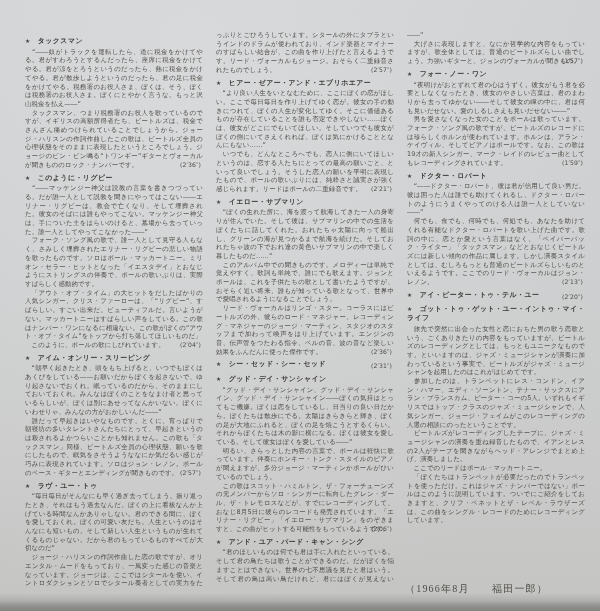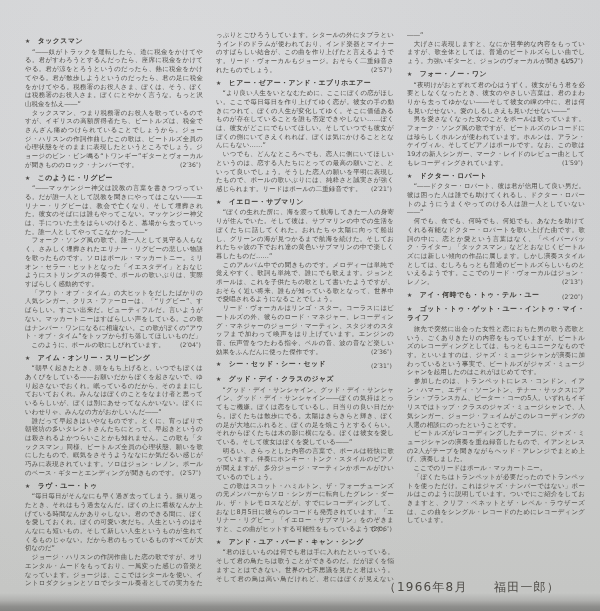--- a/index.html
+++ b/index.html
@@ -27,23 +27,24 @@
     margin:4px 0 2px 0;letter-spacing:0.5px;
   }
   .song-section:first-child .song-title{margin-top:6px;}
   .star{font-size:5.8px;margin-right:7px;color:#454340;}
   .song-body{white-space:pre-line;}
   .song-time{
     text-align:right;font-size:6.1px;margin-top:-8.7px;
     padding-right:2px;color:#4d4b46;
   }
   .credit{
-    position:absolute;right:40px;bottom:15px;
-    font-size:12px;color:#4d4b46;letter-spacing:1.2px;
+    position:absolute;right:52px;bottom:15px;
+    font-size:10px;color:#4d4b46;letter-spacing:1.2px;
     filter:blur(0.2px);
+    font-family:Liberation Serif, serif;
   }
   .bottom-edge{
     position:absolute;left:0;bottom:0;width:600px;height:18px;
     background:linear-gradient(180deg,
       rgba(141,141,139,0) 0%,
       rgba(152,152,150,0.45) 40%,
       rgba(133,133,131,0.85) 75%,
       #848482 100%);
   }
 </style>
@@ -112,21 +113,21 @@
 
   <section class="song-section">
     <div class="song-title">
       <span class="star">★</span><span class="title-text">シー・セッド・シー・セッド</span>
     </div>
     <div class="song-time">(2′31″)</div>
   </section>
 
   <section class="song-section">
     <div class="song-title">
-      <span class="star">★</span><span class="title-text">グッド・デイ・クラスのジャズ</span>
+      <span class="star">★</span><span class="title-text">グッド・デイ・サンシャイン</span>
     </div>
     <div class="song-body">　“グッド・デイ・サンシャイン、グッド・デイ・サンシャイン、グッド・デイ・サンシャイン――ぼくの気持はとってもご機嫌。ぼくは恋をしているし、日当りの良い日だから。ぼくたちは散歩にでる。太陽はきらきらと輝き、ぼくの足が大地にふれると、ぼくの足を焼こうとするくらい。それからぼくたちは木の影に横になる。ぼくは彼女を愛している。そして彼女はぼくを愛している――”
 　明るい、さらっとした内容の言葉で、ポールは軽快に歌っています。伴奏にホンキー・トンク・スタイルのピアノが聞えますが、多分ジョージ・マーティンかポールがひいているのでしょう。
 　この歌はスコット・ハミルトン、ザ・フォーチューンズの元メンバーからソロ・シンガーに転向したグレン・ダール、ザ・トレモロスなどが、すでにレコーディングして、おなじ8月5日に彼らのレコードも発売されています。「エリナー・リグビー」「イエロー・サブマリン」をのぞきますと、この曲がヒットする可能性をもっているようです。</div>
     <div class="song-time">(2′06″)</div>
   </section>
 
   <section class="song-section">
     <div class="song-title">
       <span class="star">★</span><span class="title-text">アンド・ユア・バード・キャン・シング</span>
@@ -149,21 +150,21 @@
     <div class="song-title">
       <span class="star">★</span><span class="title-text">ドクター・ロバート</span>
     </div>
     <div class="song-body">　“――ドクター・ロバート、彼は君が信用して良い男だ。彼は困った人は誰でも助けてくれるし、ドクター・ロバートのようにうまくやってのける人は誰一人としていない――”
 　何でも、食でも、何時でも、何処でも、あなたを助けてくれる有能なドクター・ロバートを歌い上げた曲です。歌詞の中に、恋とか愛という言葉はなく、「ペイパーバック・ライター」「タックスマン」などとおなじくビートルズには新しい傾向の作品に属します。しかし演奏スタイルとしては、むしろもっとも普通のビートルズらしいものといえるようです。ここでのリード・ヴォーカルはジョン・レノン。</div>
     <div class="song-time">(2′13″)</div>
   </section>
 
   <section class="song-section">
     <div class="song-title">
-      <span class="star">★</span><span class="title-text">アイ・何時でも・トゥ・テル・ユー</span>
+      <span class="star">★</span><span class="title-text">アイ・ピーター・トゥ・テル・ユー</span>
     </div>
     <div class="song-time">(2′20″)</div>
   </section>
 
   <section class="song-section">
     <div class="song-title">
       <span class="star">★</span><span class="title-text">ゴット・トゥ・ゲット・ユー・イントゥ・マイ・ライフ</span>
     </div>
     <div class="song-body">　旅先で突然に出会った女性と恋におちた男の歌う恋歌という、ごくありきたりの内容をもっていますが、ビートルズのレコーディングとしては、もっともユニークなものです。といいますのは、ジャズ・ミュージシャンが演奏に加わっているという事実で、ビートルズがジャズ・ミュージシャンを起用したのはこれがはじめてです。
 　参加したのは、トランペットにレス・コンドン、イアン・ハマー、エディ・ソーントン、テナー・サックスにアラン・ブランスカム、ピーター・コーの5人。いずれもイギリスではトップ・クラスのジャズ・ミュージシャンで、人気シンガー、ジョージ・フェイムがこのレコーディングの人選の相談にのったということです。

